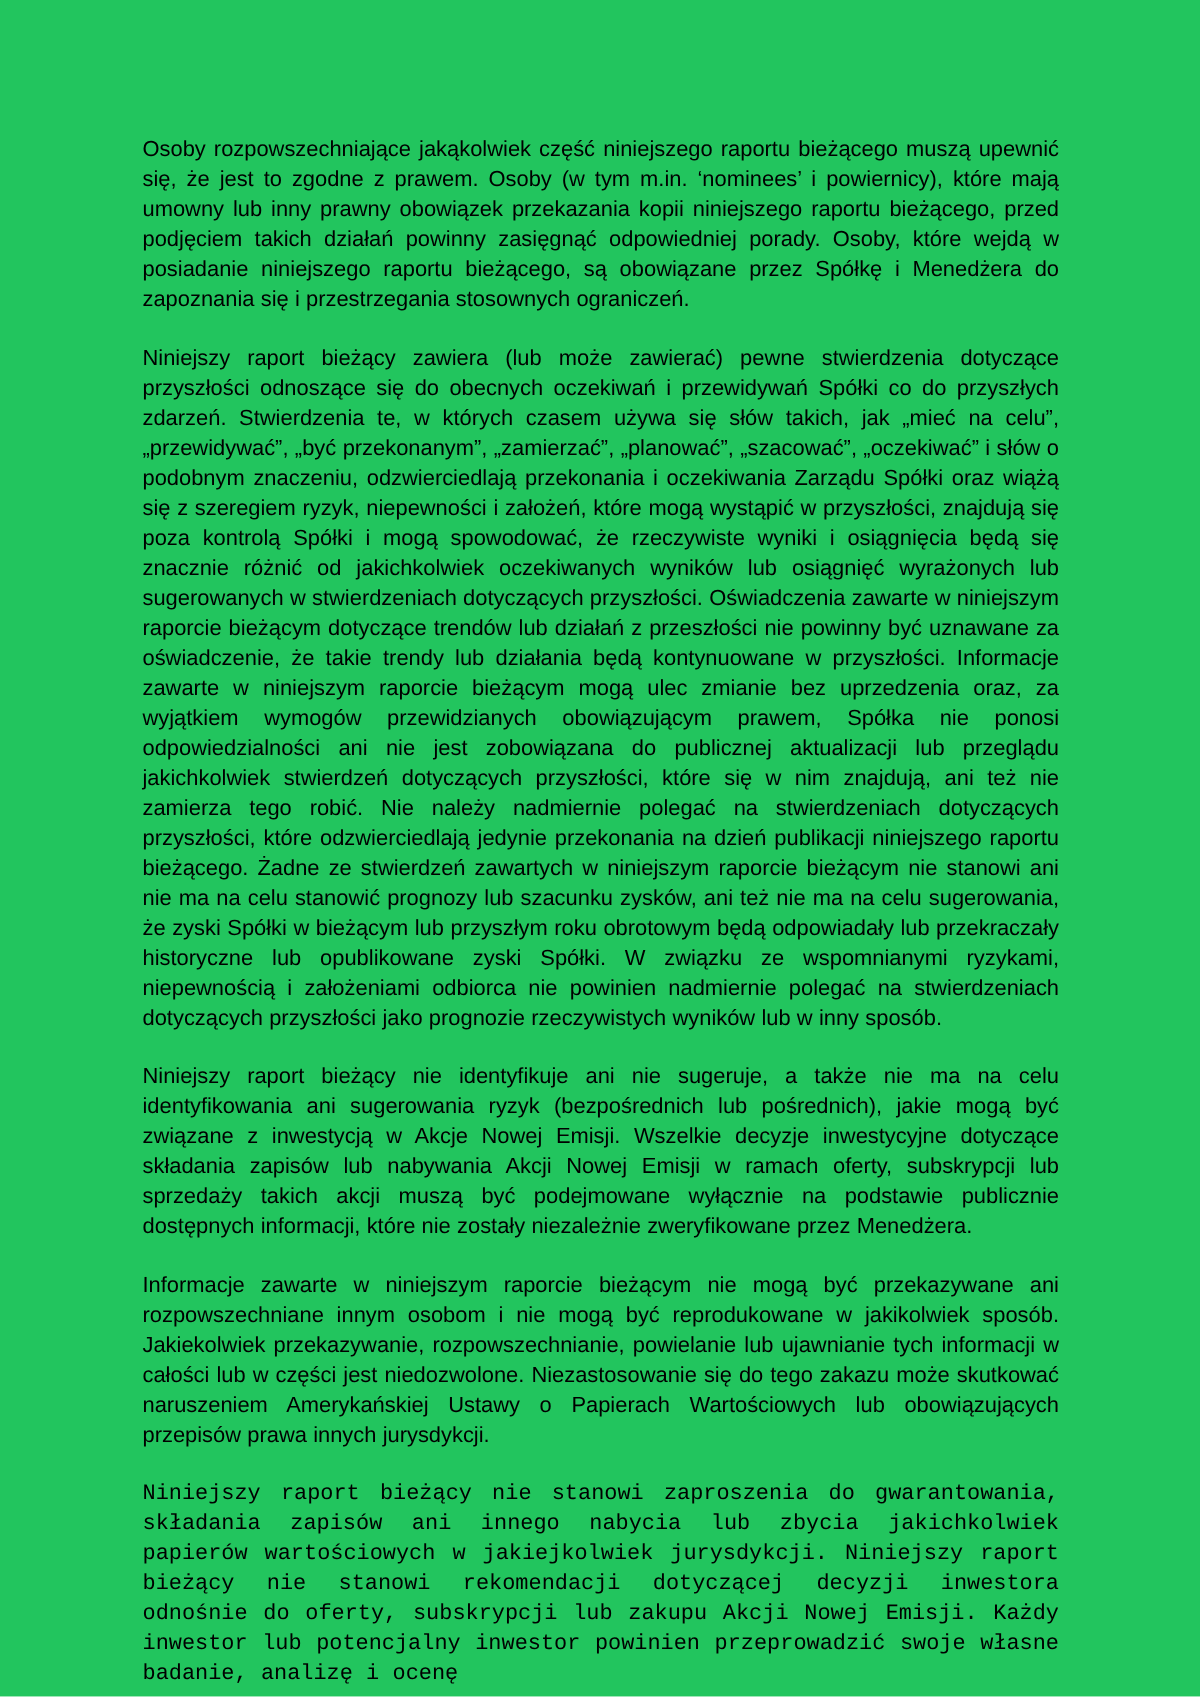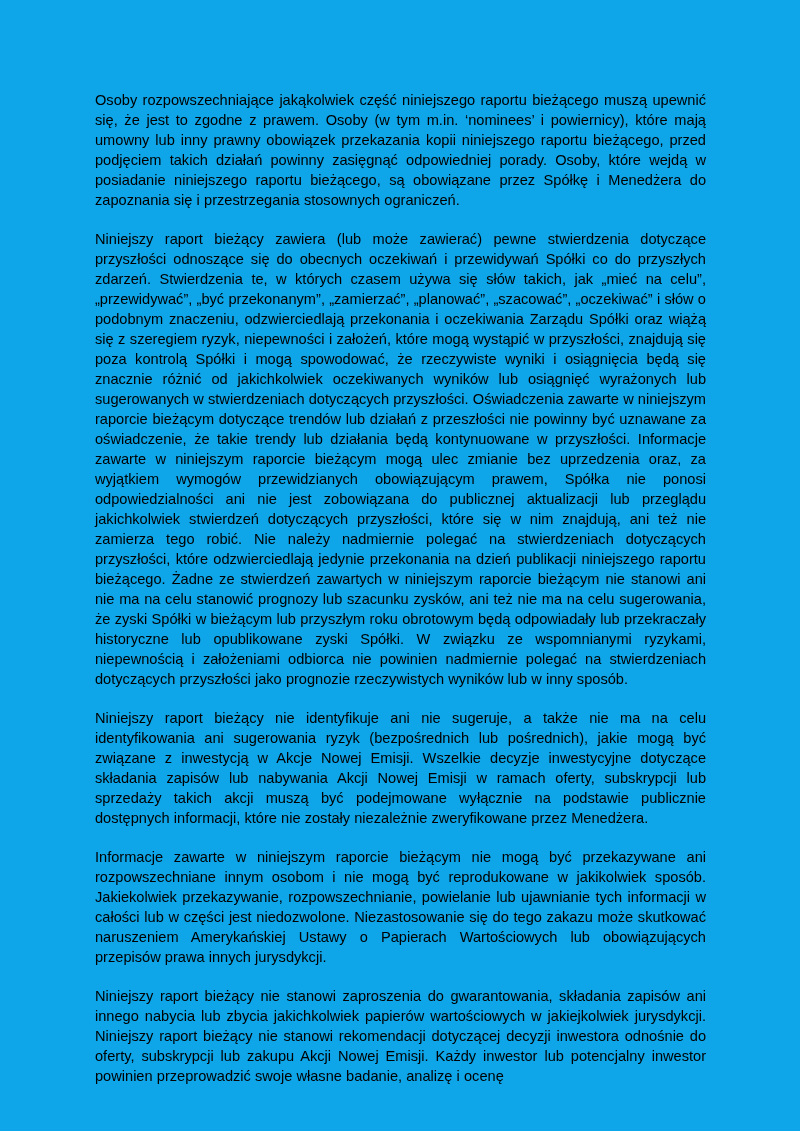--- a/index.html
+++ b/index.html
@@ -6,21 +6,21 @@
   html, body {
     margin: 0;
     padding: 0;
     background: #ffffff;
   }
 
   .page {
     position: relative;
     width: 800px;
     height: 1131px;
-    background: #0ea5e9;
+    background: #22c55e;
     box-sizing: border-box;
     overflow: hidden;
   }
 
   .doc-body {
     position: absolute;
     left: 95px;
     top: 90px;
     width: 611px;
   }
@@ -33,20 +33,21 @@
     text-align: justify;
     text-justify: inter-word;
     margin: 0 0 19px 0;
     -webkit-font-smoothing: antialiased;
     hyphens: none;
     word-spacing: 0.1px;
   }
 
   .para:last-child {
     margin-bottom: 0;
+    font-family: Liberation Mono, monospace;
   }
 </style>
 </head>
 <body>
 
 <div class="page">
   <div class="doc-body">
 
     <p class="para">Osoby rozpowszechniające jakąkolwiek część niniejszego raportu bieżącego muszą upewnić się, że jest to zgodne z prawem. Osoby (w tym m.in. ‘nominees’ i powiernicy), które mają umowny lub inny prawny obowiązek przekazania kopii niniejszego raportu bieżącego, przed podjęciem takich działań powinny zasięgnąć odpowiedniej porady. Osoby, które wejdą w posiadanie niniejszego raportu bieżącego, są obowiązane przez Spółkę i Menedżera do zapoznania się i przestrzegania stosownych ograniczeń.</p>
 

